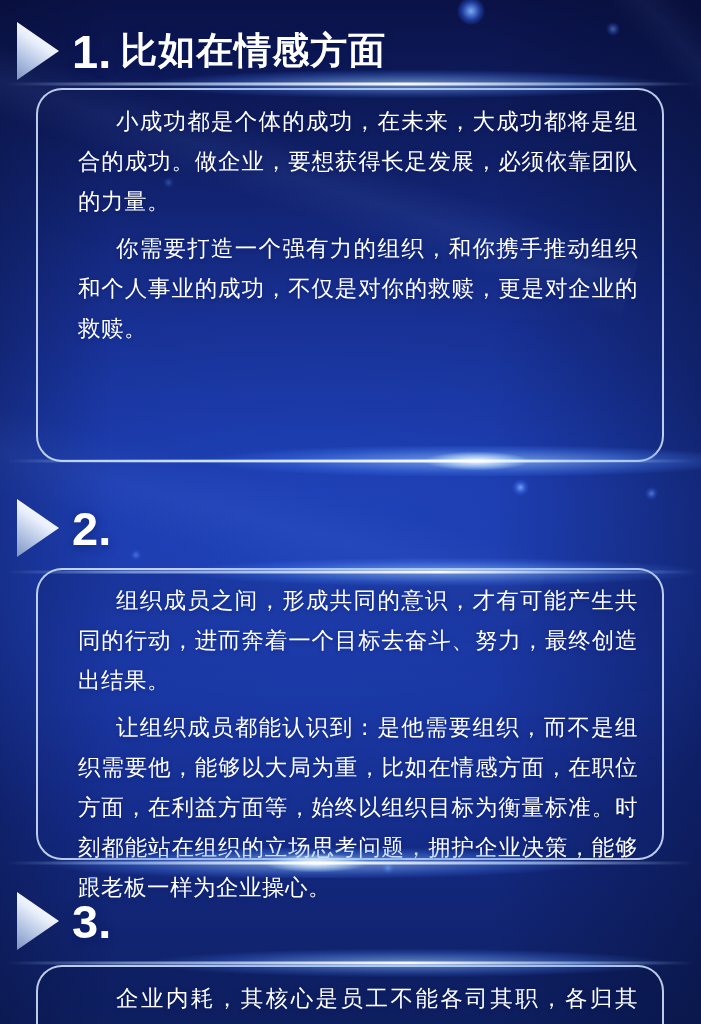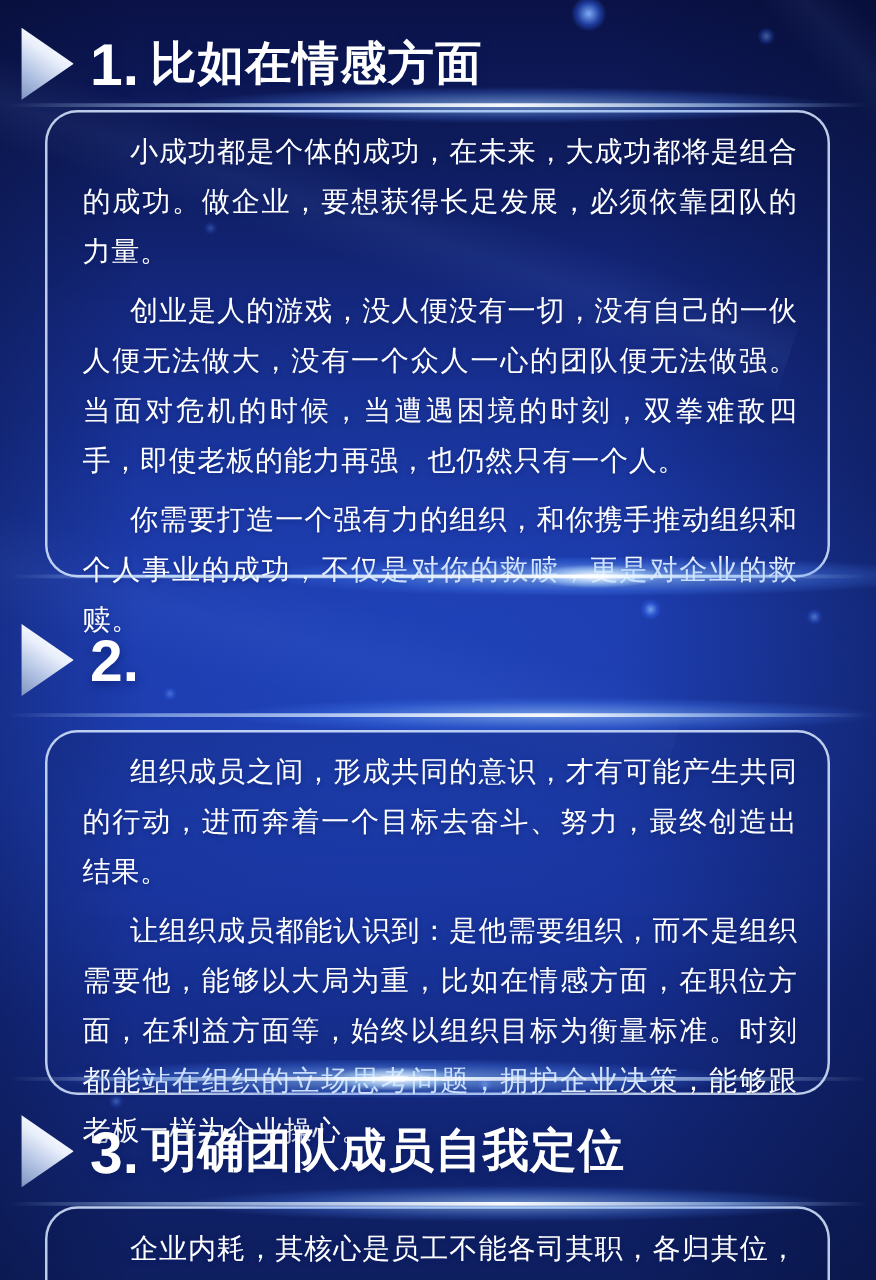--- a/index.html
+++ b/index.html
@@ -39,28 +39,28 @@
   .tri{width:42px;height:58px;flex:0 0 auto;
     clip-path:polygon(0 0,100% 50%,0 100%);
     background:linear-gradient(215deg,#ffffff 14%,#e9effb 42%,#aebfe1 72%,#7e93c1 100%);}
   .num{margin-left:13px;color:#fff;font-weight:bold;font-size:47px;line-height:1;
     text-shadow:0 2px 8px rgba(0,20,90,.55);}
   .ttl{margin-left:9px;color:#fff;font-weight:bold;font-size:37px;line-height:1.1;letter-spacing:1px;
     text-shadow:0 2px 8px rgba(0,20,90,.55);}
   
   .box{position:absolute;left:36px;width:628px;z-index:2;box-sizing:border-box;
     border:2px solid rgba(213,229,252,.88);border-radius:26px;
-    padding:12px 24px 0 28px;
+    padding:12px 24px 0 40px;
     background:linear-gradient(180deg,rgba(8,16,62,.18),rgba(20,50,160,.04) 45%,rgba(30,70,200,.06));}
   .box p{margin:0 0 7px 0;color:#ffffff;font-size:22.5px;line-height:40px;
     text-indent:38px;text-align:justify;letter-spacing:.5px;
     text-shadow:0 1px 4px rgba(0,20,90,.45);}
   .box p:last-child{margin-bottom:0;}
   .pos-h1{top:22px;}  .pos-b1{top:88px;height:374px;}
-  .pos-h2{top:499px;} .pos-b2{top:584px;height:292px;}
+  .pos-h2{top:499px;} .pos-b2{top:568px;height:292px;font-family:Liberation Mono, monospace;}
   .pos-h3{top:892px;} .pos-b3{top:965px;height:300px;}
 </style>
 </head>
 <body>
 
 <div class="page">
 
   <div class="ray ray-1"></div>
   <div class="ray ray-2"></div>
   <div class="ray ray-3"></div>
@@ -74,37 +74,35 @@
   <div class="dot" style="left:382px;top:862px;width:12px;height:12px;opacity:.5;"></div>
   <div class="dot" style="left:87px;top:875px;width:12px;height:12px;opacity:.4;"></div>
 
   <header class="heading pos-h1">
     <span class="tri"></span>
     <span class="num">1.</span>
     <span class="ttl">比如在情感方面</span>
   </header>
   <div class="box pos-b1">
     <p>小成功都是个体的成功，在未来，大成功都将是组合的成功。做企业，要想获得长足发展，必须依靠团队的力量。</p>
-    <p>创业是人的游戏，没人便没有一切，没有自己的一伙人便无法做大，没有一个众人一心的团队便无法做强。当面对危机的时候，当遭遇困境的时刻，双拳难敌四手，即使老板的能力再强，也仍然只有一个人。</p>
     <p>你需要打造一个强有力的组织，和你携手推动组织和个人事业的成功，不仅是对你的救赎，更是对企业的救赎。</p>
   </div>
 
   <header class="heading pos-h2">
     <span class="tri"></span>
     <span class="num">2.</span>
   </header>
   <div class="box pos-b2">
     <p>组织成员之间，形成共同的意识，才有可能产生共同的行动，进而奔着一个目标去奋斗、努力，最终创造出结果。</p>
     <p>让组织成员都能认识到：是他需要组织，而不是组织需要他，能够以大局为重，比如在情感方面，在职位方面，在利益方面等，始终以组织目标为衡量标准。时刻都能站在组织的立场思考问题，拥护企业决策，能够跟老板一样为企业操心。</p>
   </div>
 
   <header class="heading pos-h3">
     <span class="tri"></span>
     <span class="num">3.</span>
-    <span class="ttl">明确团队成员自我定位</span>
   </header>
   <div class="box pos-b3">
     <p>企业内耗，其核心是员工不能各司其职，各归其位，也就</p>
   </div>
 
   <div class="flare" style="top:69px;--cx:58%;"></div>
   <div class="flare strong" style="top:446px;--cx:68%;"></div>
   <div class="flare" style="top:557px;--cx:63%;"></div>
   <div class="flare strong" style="top:848px;--cx:45%;"></div>
   <div class="flare" style="top:948px;--cx:58%;"></div>

